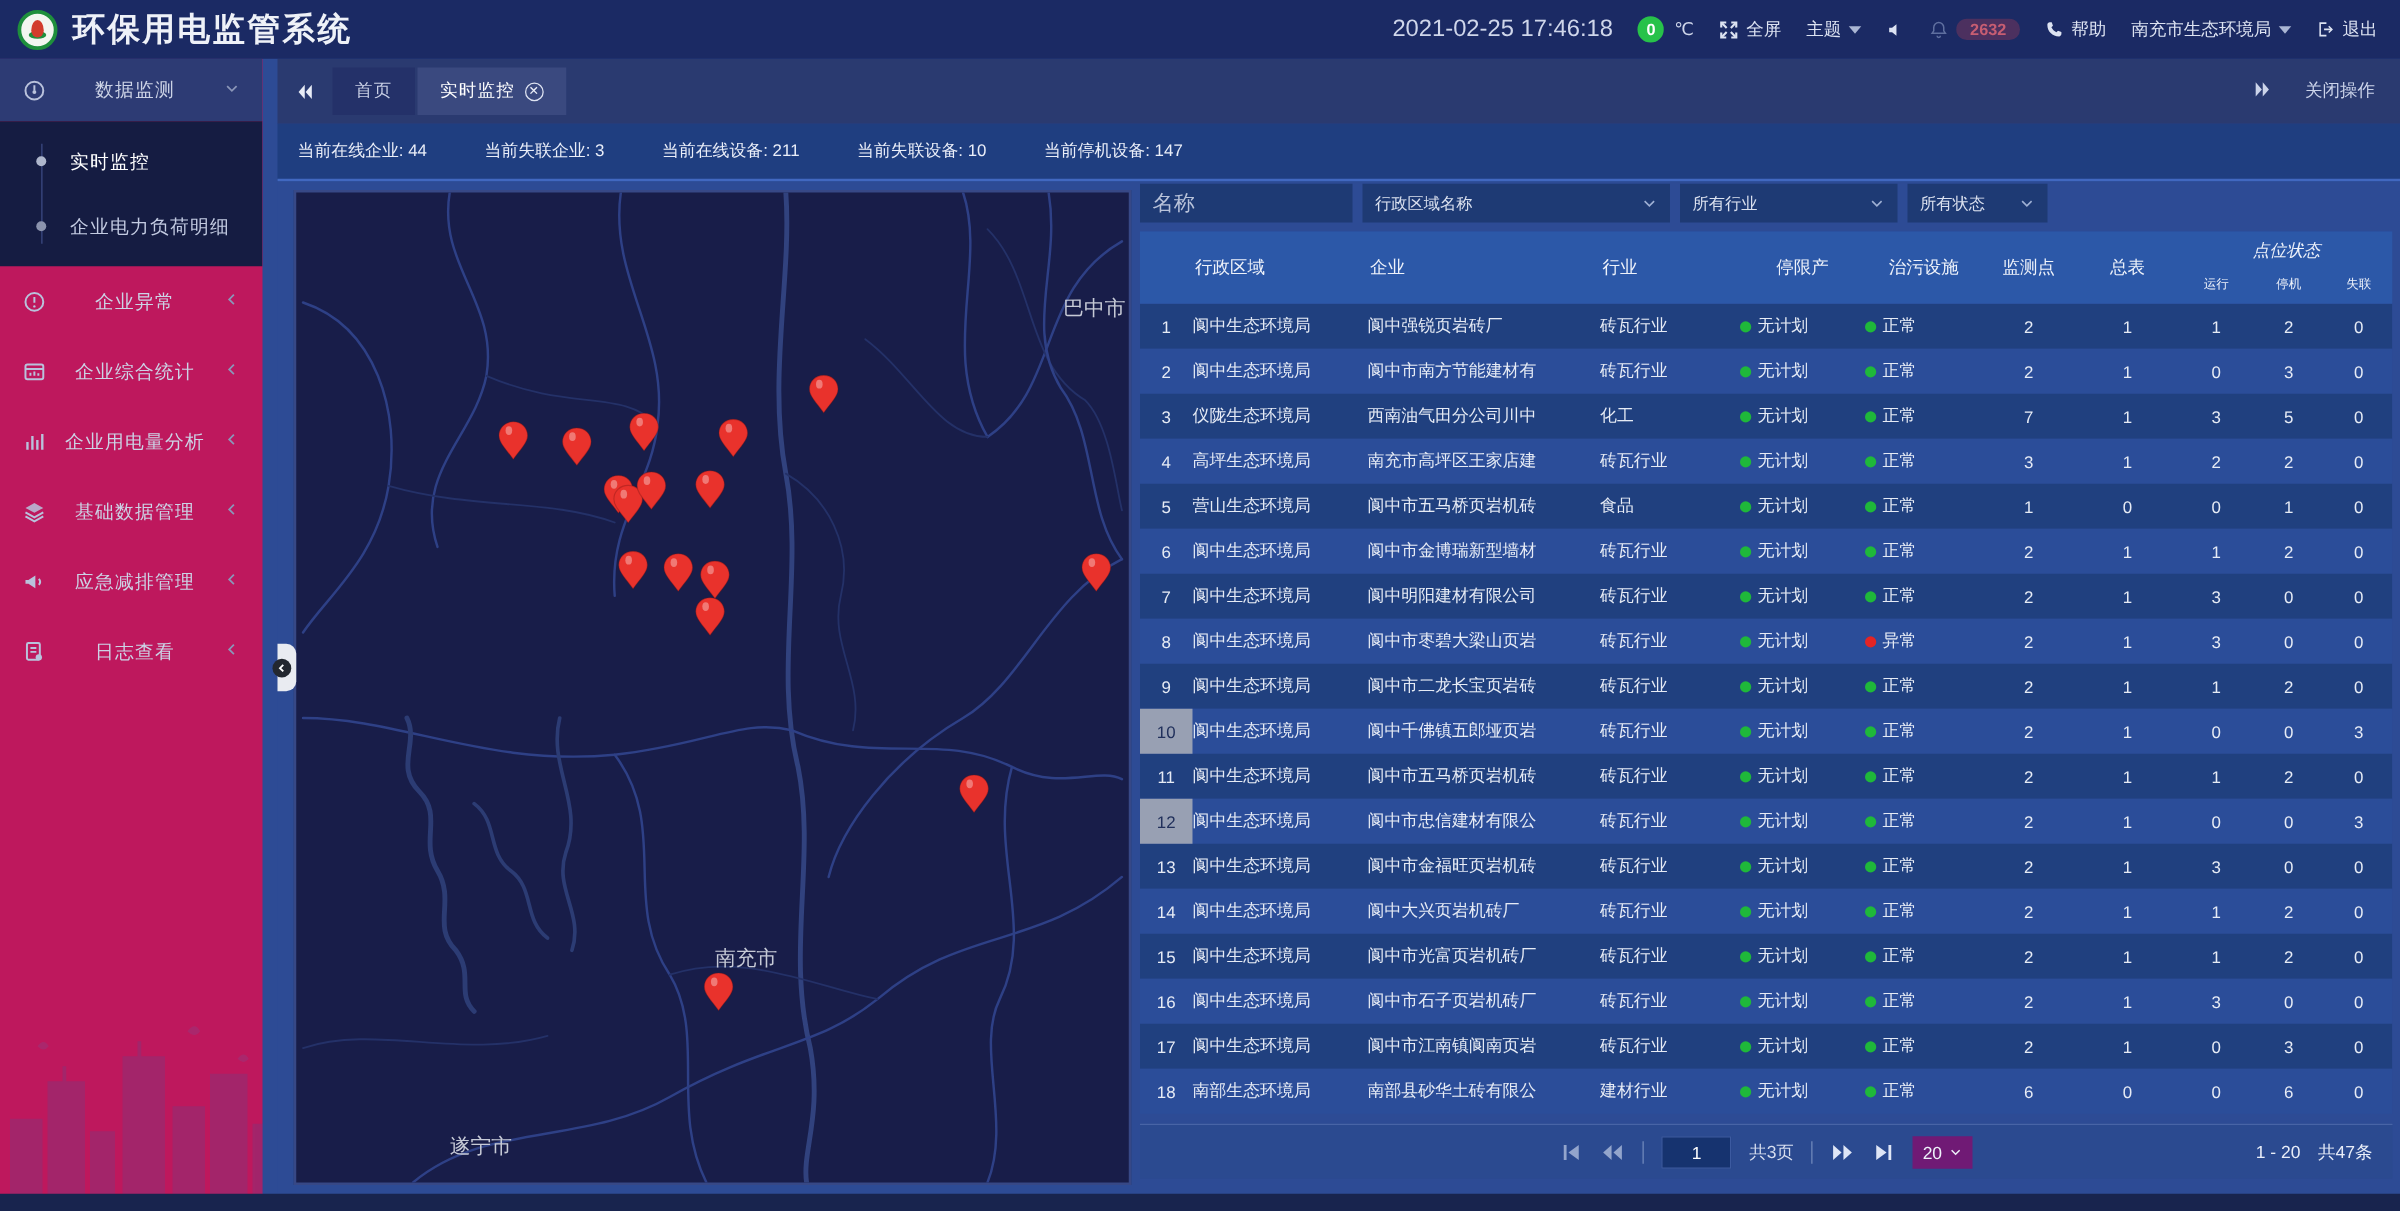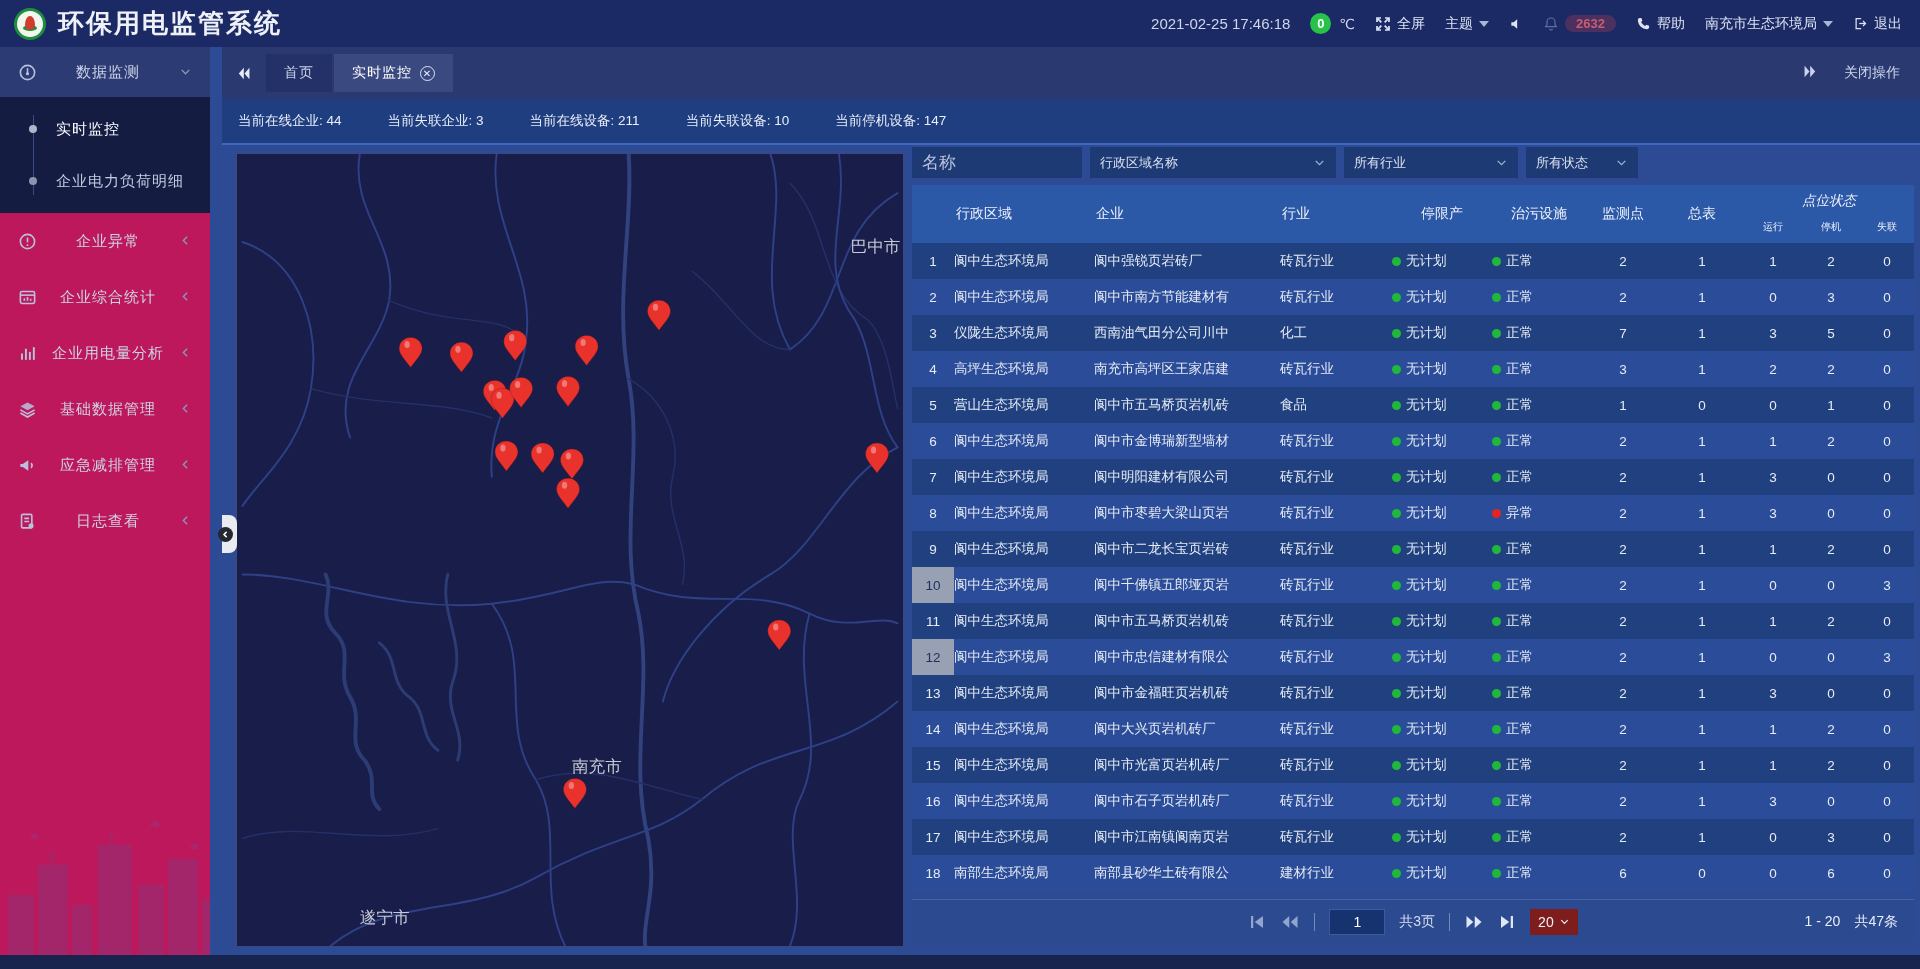--- a/index.html
+++ b/index.html
@@ -14,21 +14,21 @@
     margin-left:14px; position:relative; flex:0 0 auto; }
   .logo::after { content:""; position:absolute; left:8px; top:5px; width:10px; height:14px;
     background:#d23c2c; border-radius:50% 50% 50% 50%/60% 60% 40% 40%; }
   .logo::before { content:""; position:absolute; left:6px; top:14px; width:14px; height:6px;
     background:#1e8f3c; border-radius:50%; }
   .app-title { font-size:26px; font-weight:bold; letter-spacing:2px; margin-left:12px; }
   .hdr-right { margin-left:auto; display:flex; align-items:center; gap:20px; padding-right:18px;
     font-size:14px; color:#dde3f2; }
   .hdr-item { display:flex; align-items:center; gap:6px; cursor:default; white-space:nowrap; }
   .hdr-item svg { display:block; }
-  .datetime { font-size:15px; color:#cfd6ea; }
+  .datetime { font-size:19px; color:#cfd6ea; }
   .temp-badge { width:21px; height:21px; border-radius:50%; background:#27c24a; color:#fff;
     font-size:13px; display:flex; align-items:center; justify-content:center; font-weight:bold; }
   .temp-unit { color:#cfd6ea; font-size:14px; margin-left:-12px; }
   .caret-down { width:0; height:0; border-left:5px solid transparent; border-right:5px solid transparent;
     border-top:6px solid #aab6d4; display:inline-block; }
   .noti-badge { background:rgba(170,60,85,.35); color:#c75d72; border-radius:10px;
     padding:1px 11px; font-size:13px; font-weight:bold; }
   .icon-dim { color:#5f6f9f; }
 
   
@@ -108,21 +108,21 @@
   .dot { display:inline-block; width:9px; height:9px; border-radius:50%; margin-right:5px; vertical-align:-1px; }
 
   .pager { flex:0 0 auto; height:44px; background:#2b4a90; border-top:1px solid rgba(160,180,230,.25);
     display:flex; align-items:center; justify-content:center; gap:14px; color:#d7deef; font-size:14px;
     position:relative; }
   .pager .pic { display:flex; align-items:center; cursor:pointer; color:#dfe6f6; }
   .pager .pic.dim { color:#93a5cc; }
   .pager .sep { width:1px; height:18px; background:rgba(200,214,245,.45); }
   .page-input { width:56px; height:26px; background:#16336f; border:1px solid #3c5aa0; color:#fff;
     text-align:center; font-size:14px; outline:none; font-family:inherit; }
-  .size-select { background:#7f1d1d; height:26px; display:flex; align-items:center; gap:5px;
+  .size-select { background:#701a75; height:26px; display:flex; align-items:center; gap:5px;
     padding:0 8px; cursor:pointer; color:#eef2fa;text-align:center; }
   .pager .right-info { position:absolute; right:16px; display:flex; gap:14px; color:#e8edf8; }
 
   .bottom-strip { position:absolute; left:0; right:0; bottom:0; height:14px; background:#18244e; z-index:6; }
 </style>
 </head>
 <body>
 
 <div id="app">
 

